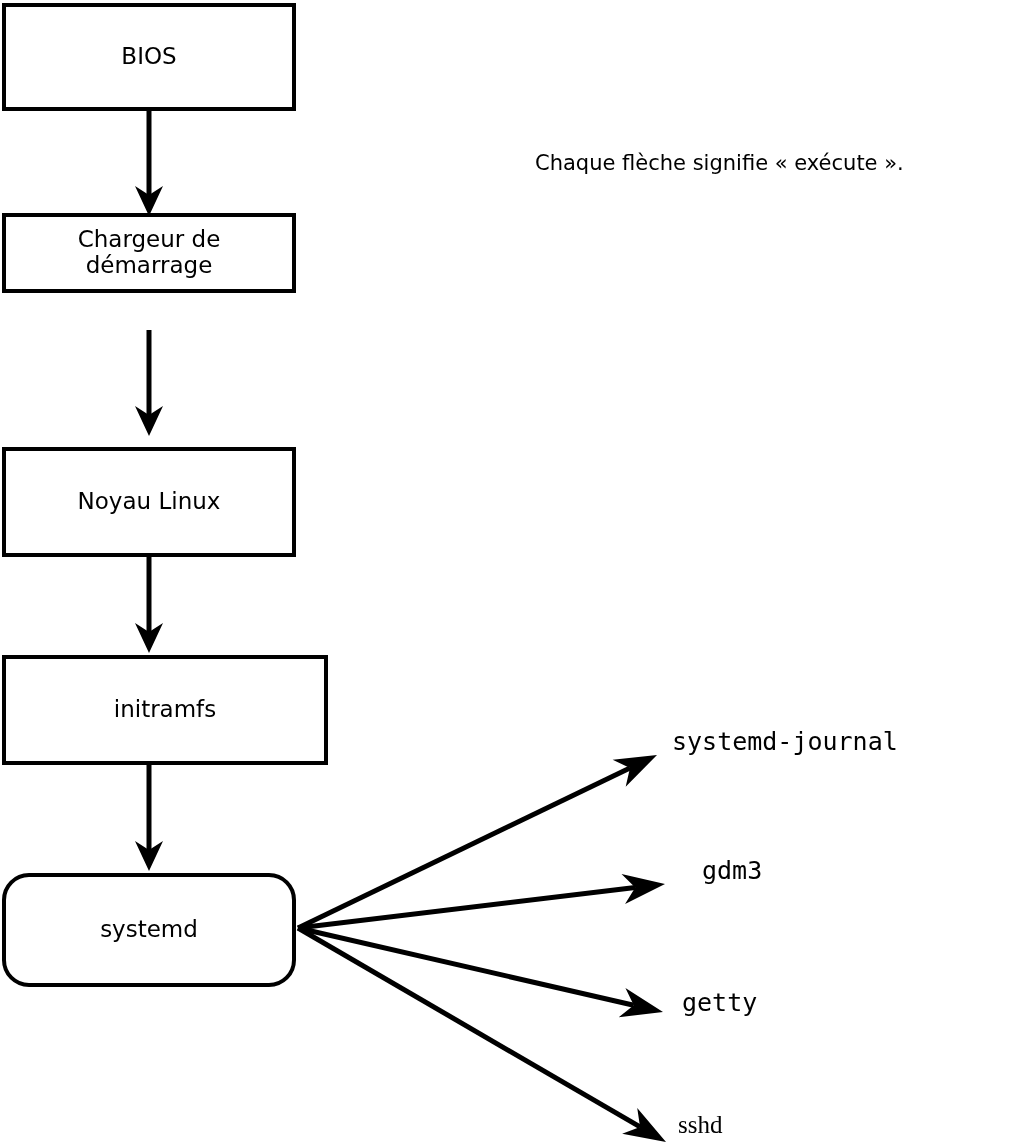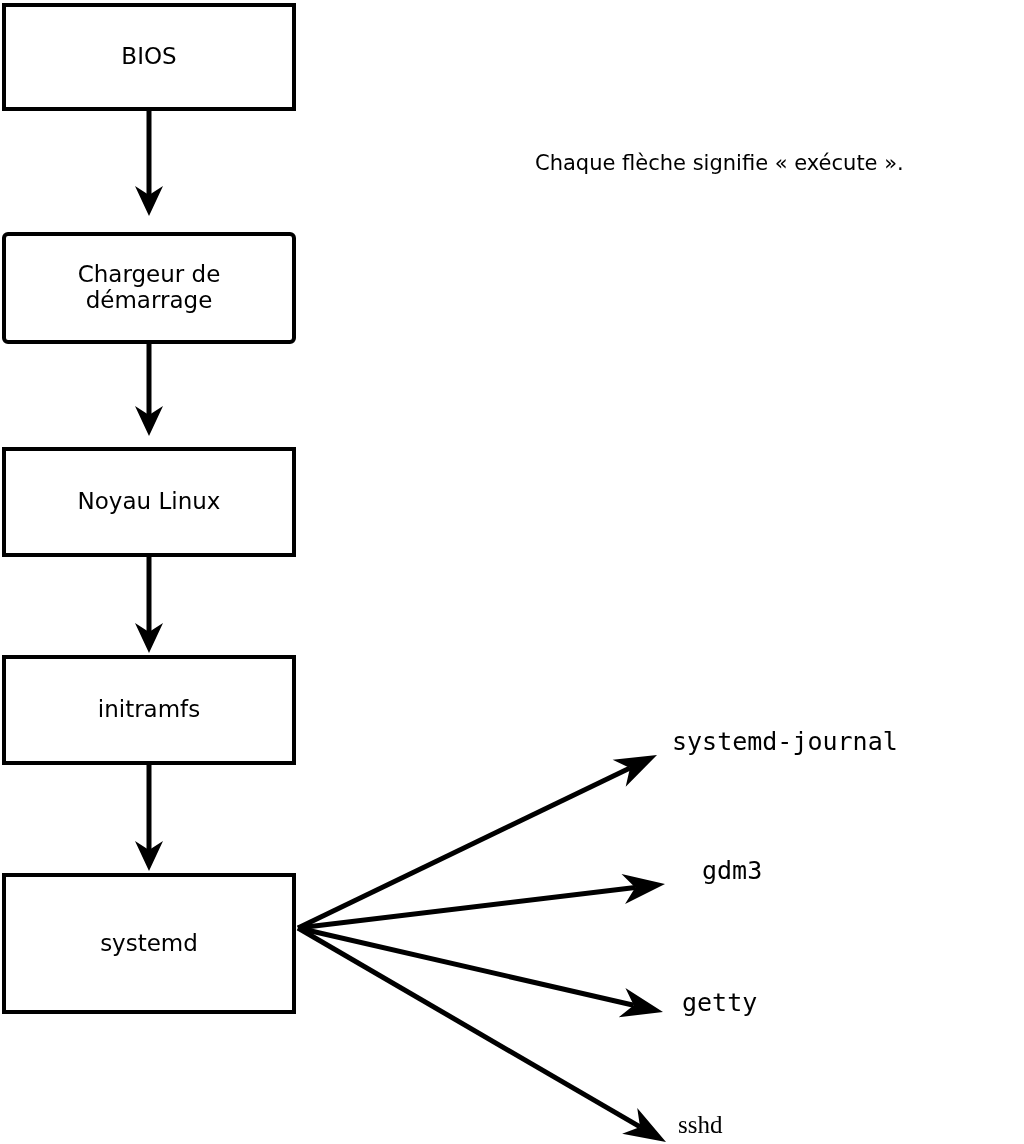--- a/index.html
+++ b/index.html
@@ -93,25 +93,25 @@
         <line x1="298" y1="928" x2="633.7642194968608" y2="1005.2717655828392" stroke="#000000" stroke-width="5"></line>
         <path d="M 663 1012 L 618.7057900870248 1017.1983620675445 L 633.7642194968608 1005.2717655828392 L 625.4340245041856 987.9625815644052 Z" fill="#000000"></path>
       </g>
       <g>
         <line x1="298" y1="928" x2="640.066208772622" y2="1126.9189366232094" stroke="#000000" stroke-width="5"></line>
         <path d="M 666 1142 L 622.1521605932755 1133.8534068861825 L 640.066208772622 1126.9189366232094 L 637.2332239700661 1107.9196156588043 Z" fill="#000000"></path>
       </g>
     </svg>
 
   <div class="node-box" style="left: 2px; top: 3px; width: 294px; height: 108px; border-color: rgb(0, 0, 0);">BIOS</div>
-  <div class="node-box" style="left: 2px; top: 232px; width: 294px; height: 112px; border-color: rgb(0, 0, 0); border-radius: 6px;">Chargeur de
+  <div class="node-box" style="left: 2px; top: 213px; width: 294px; height: 80px; border-color: rgb(0, 0, 0);">Chargeur de
 démarrage</div>
   <div class="node-box" style="left: 2px; top: 438px; width: 294px; height: 110px; border-color: rgb(0, 0, 0); margin-top: 9px;">Noyau Linux</div>
-  <div class="node-box" style="left: 2px; top: 655px; width: 294px; height: 110px; border-color: rgb(0, 0, 0);">initramfs</div>
-  <div class="node-box" style="left: 2px; top: 873px; width: 294px; height: 141px; border-color: rgb(0, 0, 0);">systemd</div>
+  <div class="node-box" style="left: 2px; top: 655px; width: 326px; height: 110px; border-color: rgb(0, 0, 0);">initramfs</div>
+  <div class="node-box" style="left: 2px; top: 873px; width: 294px; height: 114px; border-color: rgb(0, 0, 0); border-radius: 27px;">systemd</div>
 
   <div class="leaf-label" style="left: 672px; top: 729px;">systemd-journal</div>
   <div class="leaf-label" style="left: 702px; top: 858px;">gdm3</div>
   <div class="leaf-label" style="left: 682px; top: 990px;">getty</div>
   <div class="leaf-label" style="left: 678px; top: 1112px; font-family: Liberation Serif, serif;">sshd</div>
 
   <div class="caption-note" id="caption-note" style="left: 535px; top: 153px;">Chaque flèche signifie « exécute ».</div>
 
 </div>
 

